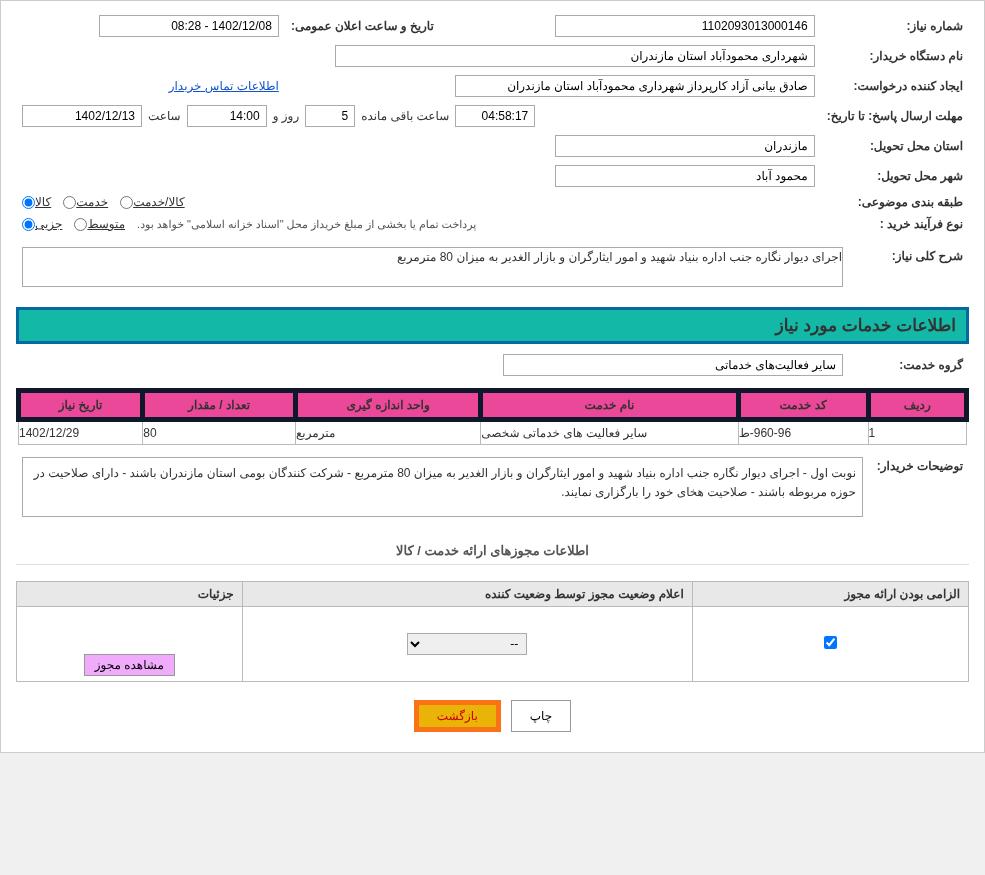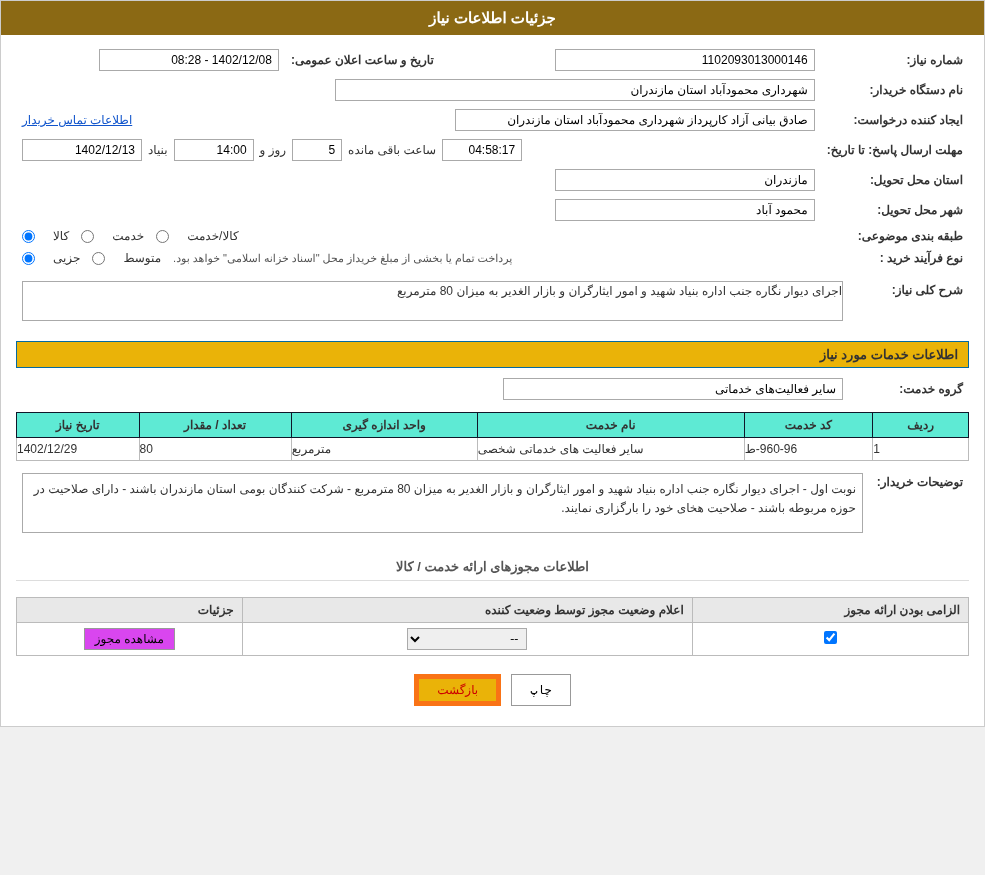--- a/index.html
+++ b/index.html
@@ -57,36 +57,36 @@
     }
     .input-wide { width: 260px; }
     .input-medium { width: 180px; }
     .input-date { width: 120px; }
     .input-time { width: 80px; }
     .input-days { width: 50px; }
     .input-counter { width: 80px; }
     .blue-link { color: #1155cc; cursor: pointer; text-decoration: underline; }
     .row-flex { display: flex; align-items: center; gap: 6px; justify-content: flex-end; }
     .section-title {
-      background: #eab308;
-      border: 1px solid #0369a1;
+      background: #14b8a6;
+      border: 3px solid #0369a1;
       padding: 5px 10px;
       font-weight: bold;
-      font-size: 13px;
+      font-size: 17px;
       margin: 8px 0 6px 0;
       text-align: right;
     }
     .services-table {
       width: 100%;
       border-collapse: collapse;
       margin-bottom: 8px;
     }
     .services-table th {
-      background: #5eead4;
-      border: 1px solid #0f172a;
+      background: #ec4899;
+      border: 5px solid #0f172a;
       padding: 5px 16px;
       text-align: center;
       font-weight: bold;
     }
     .services-table td {
       border: 1px solid #bbb;
       padding: 4px 0;
       text-align: left;
     }
     .description-box {
@@ -102,53 +102,54 @@
     .summary-box {
       border: 1px solid #aaa;
       min-height: 40px;
       background: #fff;
       text-align: right;
       direction: rtl;
       line-height: 1.6;
       margin-bottom: 8px;
     }
     .radio-group { display: flex; gap: 12px; align-items: center; justify-content: flex-end; }
-    .radio-item { display: flex; align-items: center; gap: 18px; }
+    .radio-item { display: flex; align-items: center; gap: 0; text-decoration: underline; }
     .main-container { position: relative; }
     .permits-table {
       width: 100%;
       border-collapse: collapse;
       margin-bottom: 8px;
     }
     .permits-table th {
       background: #e8e8e8;
       border: 1px solid #bbb;
       padding: 5px 8px;
       text-align: right;
       font-weight: bold;
     }
     .permits-table td {
       border: 1px solid #bbb;
       padding: 5px 8px;
       text-align: center;
     }
     .btn-view {
-      background: #d946ef;
+      background: #f0abfc;
       border: 1px solid #999;
       padding: 3px 10px;
       cursor: pointer;
       font-family: Tahoma, Arial, sans-serif;
       font-size: 12px;
+      margin-top: 42px;
     }
     .btn-print {
       background: #fff;
       border: 1px solid #999;
       padding: 4px 18px;
       cursor: pointer;
-      font-family: Liberation Mono, monospace;
+      font-family: Liberation Sans, sans-serif;
       font-size: 12px;
     }
     .btn-back {
       background: #eab308;
       border: 5px solid #f97316;
       padding: 4px 18px;
       cursor: pointer;
       font-family: Tahoma, Arial, sans-serif;
       font-size: 12px;
       color: #c00;
@@ -176,23 +177,20 @@
       padding: 6px 0;
       border-bottom: 1px solid #ddd;
       margin-bottom: 16px;
     }
   </style>
 </head>
 <body>
 
 <div class="page-wrapper">
 
-  <div class="header-bar">
-    <span>جزئیات اطلاعات نیاز</span>
-  </div>
 
   <div class="content main-container">
 
     <table class="info-table">
 
       <tbody>
           <tr>
         <td class="label-cell">شماره نیاز:</td>
         <td class="value-cell">
           <input type="text" class="input-field input-wide" readonly="" value="1102093013000146" style="">
@@ -208,35 +206,35 @@
         <td class="value-cell" colspan="3">
           <input type="text" class="input-field" style="width: 480px;" readonly="" value="شهرداری محمودآباد استان مازندران">
         </td>
       </tr>
 
       <tr>
         <td class="label-cell">ایجاد کننده درخواست:</td>
         <td class="value-cell" colspan="2">
           <input type="text" class="input-field" style="width: 360px;" readonly="" value="صادق بیانی آزاد کارپرداز شهرداری محمودآباد استان مازندران">
         </td>
-        <td class="value-cell" style="text-align:left;">
+        <td class="value-cell" style="text-align:right;">
           <span class="blue-link">اطلاعات تماس خریدار</span>
         </td>
       </tr>
 
       <tr>
         <td class="label-cell">مهلت ارسال پاسخ: تا تاریخ:</td>
         <td class="value-cell" colspan="3">
           <div class="row-flex">
             <input type="text" class="input-field input-counter" readonly="" value="04:58:17" style="">
             <span>ساعت باقی مانده</span>
             <input type="text" class="input-field input-days" readonly="" value="5" style="">
             <span>روز و</span>
             <input type="text" class="input-field input-time" readonly="" value="14:00" style="">
-            <span>بنیاد</span>
+            <span>ساعت</span>
             <input type="text" class="input-field input-date" readonly="" value="1402/12/13" style="">
           </div>
         </td>
       </tr>
 
       <tr>
         <td class="label-cell">استان محل تحویل:</td>
         <td class="value-cell" colspan="3">
           <input type="text" class="input-field input-wide" readonly="" value="مازندران" style="">
         </td>

